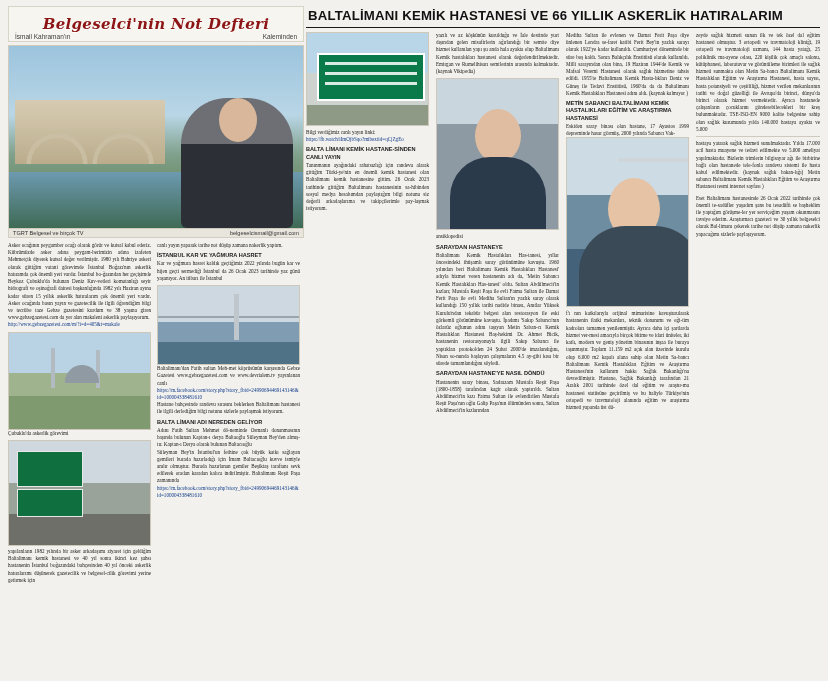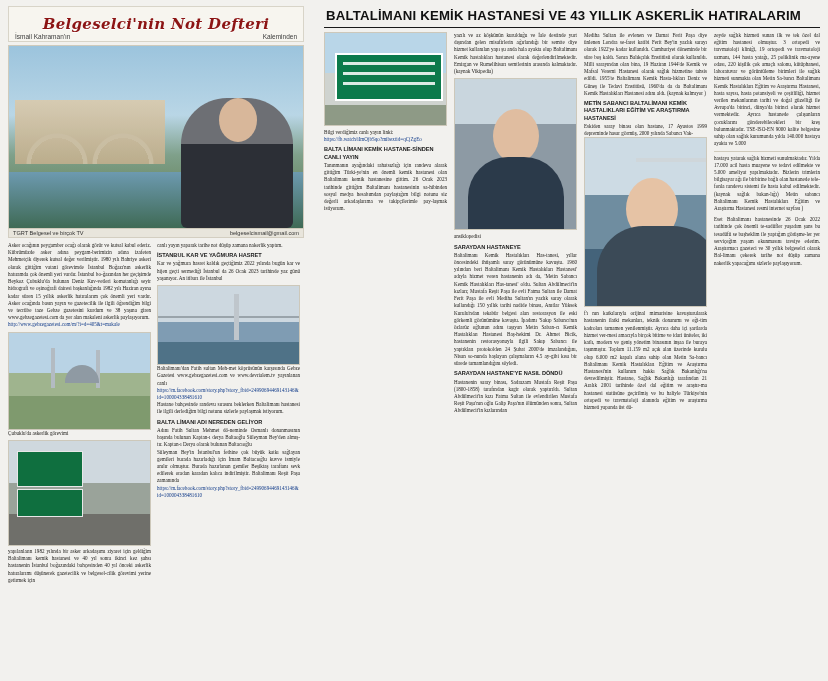--- a/index.html
+++ b/index.html
@@ -10,21 +10,21 @@
     color:#1a1a1a;
     overflow:hidden;
   }
   .page{
     position:relative;
     width:828px;height:681px;
     background:#f2f1ee;
     box-sizing:border-box;
     padding:6px 8px 6px 8px;
     display:flex;
-    gap:20px;
+    gap:2px;
   }
   
   .left{
     width:296px;
     flex:0 0 296px;
     display:flex;
     flex-direction:column;
   }
   .banner{
     position:relative;
@@ -260,21 +260,21 @@
         <div class="txt">Adını Fatih Sultan Mehmet dö-neminde Osmanlı donanmasının başında bulunan Kaptan-ı derya Baltaoğlu Süleyman Bey'den almış-tır. Kaptan-ı Derya olarak bulunan Baltacıoğlu</div>
         <div class="txt">Süleyman Bey'in İstanbul'un fethine çok büyük katkı sağlayan gemileri burada hazırladığı için İmam Baltacıoğlu kuvve ismiyle anılır olmuştur. Burada hazırlanan gemiler Beşiktaş taraftanı sevk edilerek oradan karadan kalıca indirilmiştir. Baltalimanı Reşit Paşa zamanında</div>
         <div class="txt link">https://m.facebook.com/story.php?story_fbid=24990694469143146&amp;id=100004338481610</div>
       </div>
 
     </div>
   </div>
 
   <div class="right">
 
-    <div class="headline">BALTALİMANI KEMİK HASTANESİ VE 43 YILLIK ASKERLİK HATIRALARIM</div>
+    <div class="headline">BALTALİMANI KEMİK HASTANESİ VE 66 YILLIK ASKERLİK HATIRALARIM</div>
 
     <div class="rcols">
 
       <div class="rcol">
         <div class="img-box img-hosp">
           <div class="board">
               <i></i>
               <i></i>
               <i></i>
             </div>

